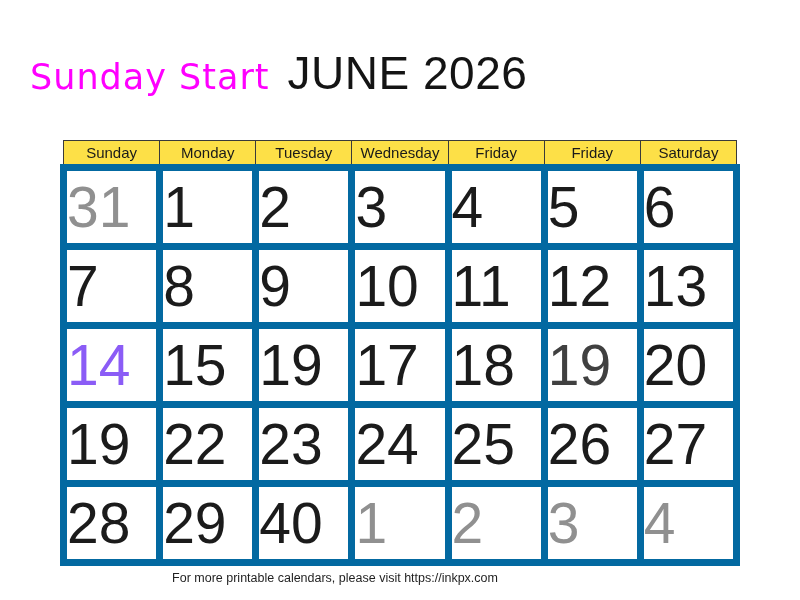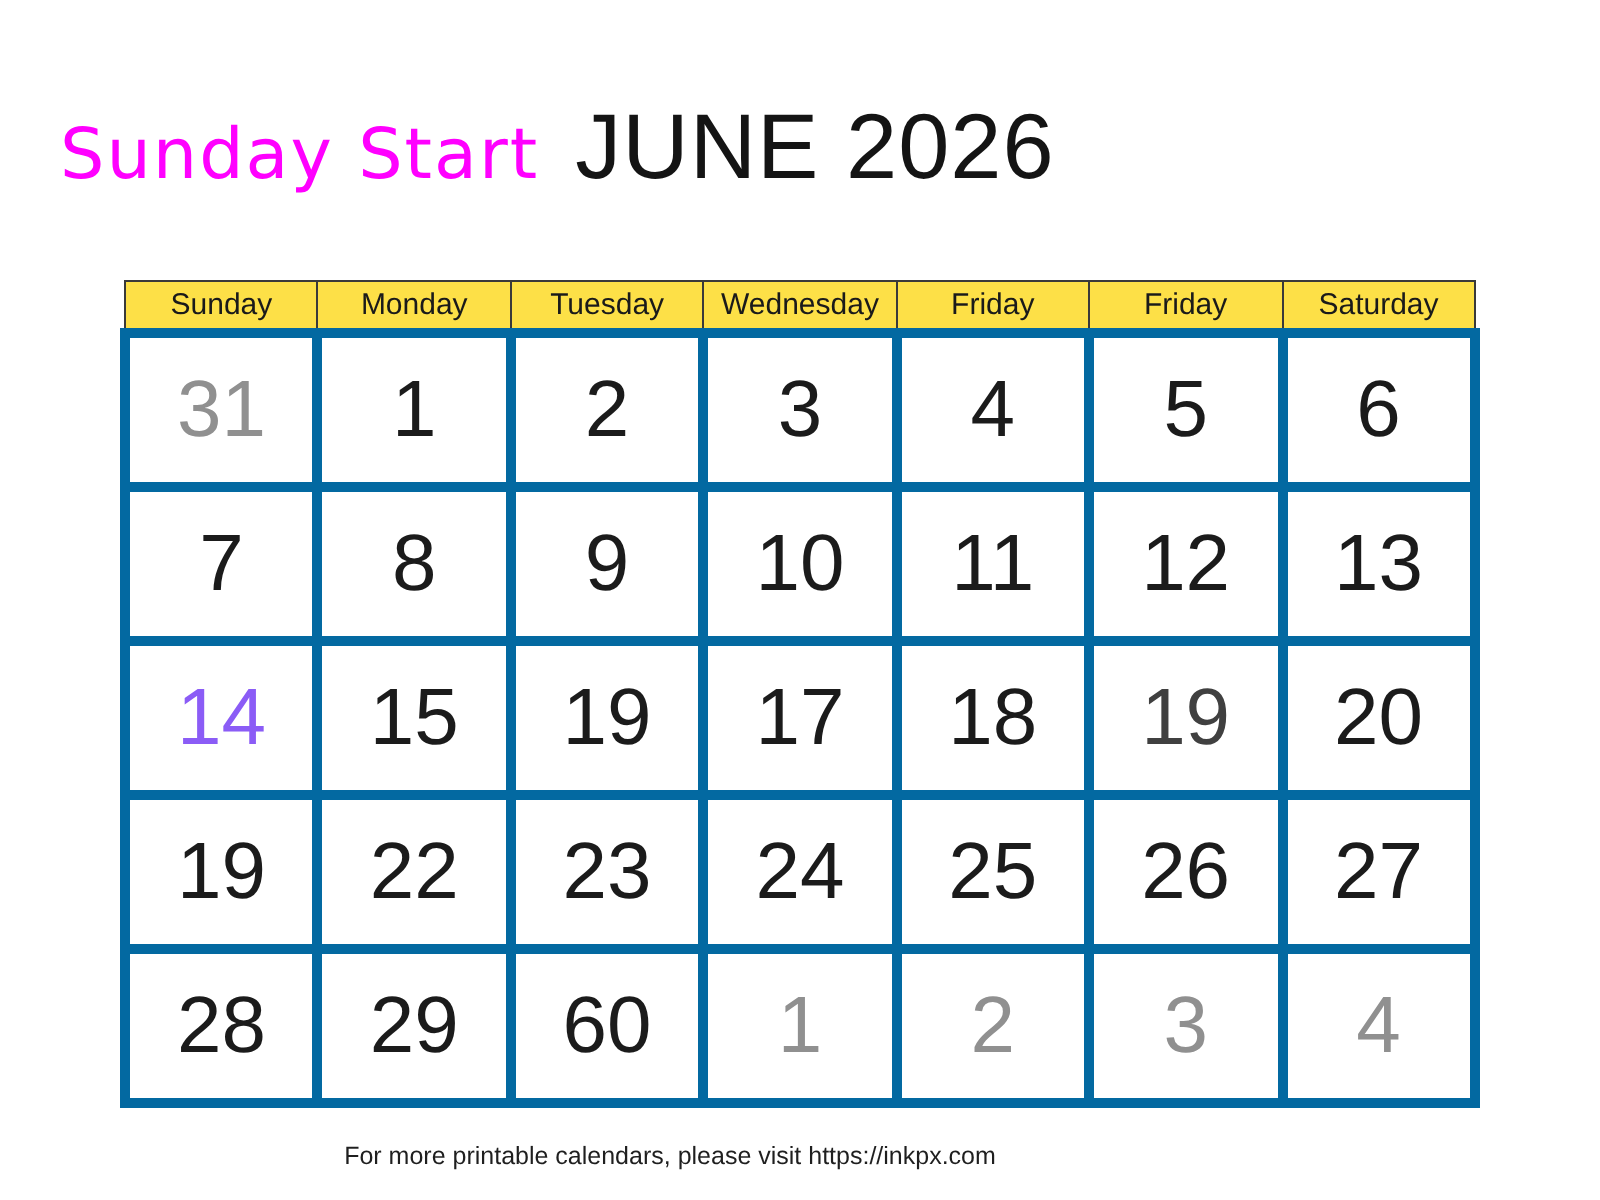--- a/index.html
+++ b/index.html
@@ -55,25 +55,24 @@
     background: #fde047;
     font-size: 15px;
     font-weight: 400;
     color: #1a1a1a;
     text-align: center;
     vertical-align: middle;
     padding: 0;
   }
   table.calendar td {
     height: 72px;
-    border: 5px solid #0369a1;
+    border: 7px solid #0369a1;
     background: #ffffff;
-    font-size: 40px;
+    font-size: 57px;
     font-weight: 400;
-    text-align: center;
     vertical-align: middle;
     padding: 0;
     line-height: 1;
   }
   .footer-note {
     position: absolute;
     top: 571px;
     left: 0;
     width: 670px;
     text-align: center;
@@ -136,21 +135,21 @@
           <td style="color: rgb(27, 27, 27);">22</td>
           <td style="color: rgb(27, 27, 27);">23</td>
           <td style="color: rgb(27, 27, 27);">24</td>
           <td style="color: rgb(27, 27, 27); border-radius: 10px;">25</td>
           <td style="color: rgb(27, 27, 27);">26</td>
           <td style="color: rgb(27, 27, 27);">27</td>
         </tr>
         <tr>
           <td style="color: rgb(27, 27, 27);">28</td>
           <td style="color: rgb(27, 27, 27);">29</td>
-          <td style="color: rgb(27, 27, 27);">60</td>
+          <td style="color: rgb(27, 27, 27);">40</td>
           <td style="color: rgb(144, 144, 144);">1</td>
           <td style="color: rgb(144, 144, 144);">2</td>
           <td style="color: rgb(144, 144, 144);">3</td>
           <td style="color: rgb(144, 144, 144);">4</td>
         </tr>
       </tbody>
   </table>
 
   <div class="footer-note">For more printable calendars, please visit https://inkpx.com</div>
 

